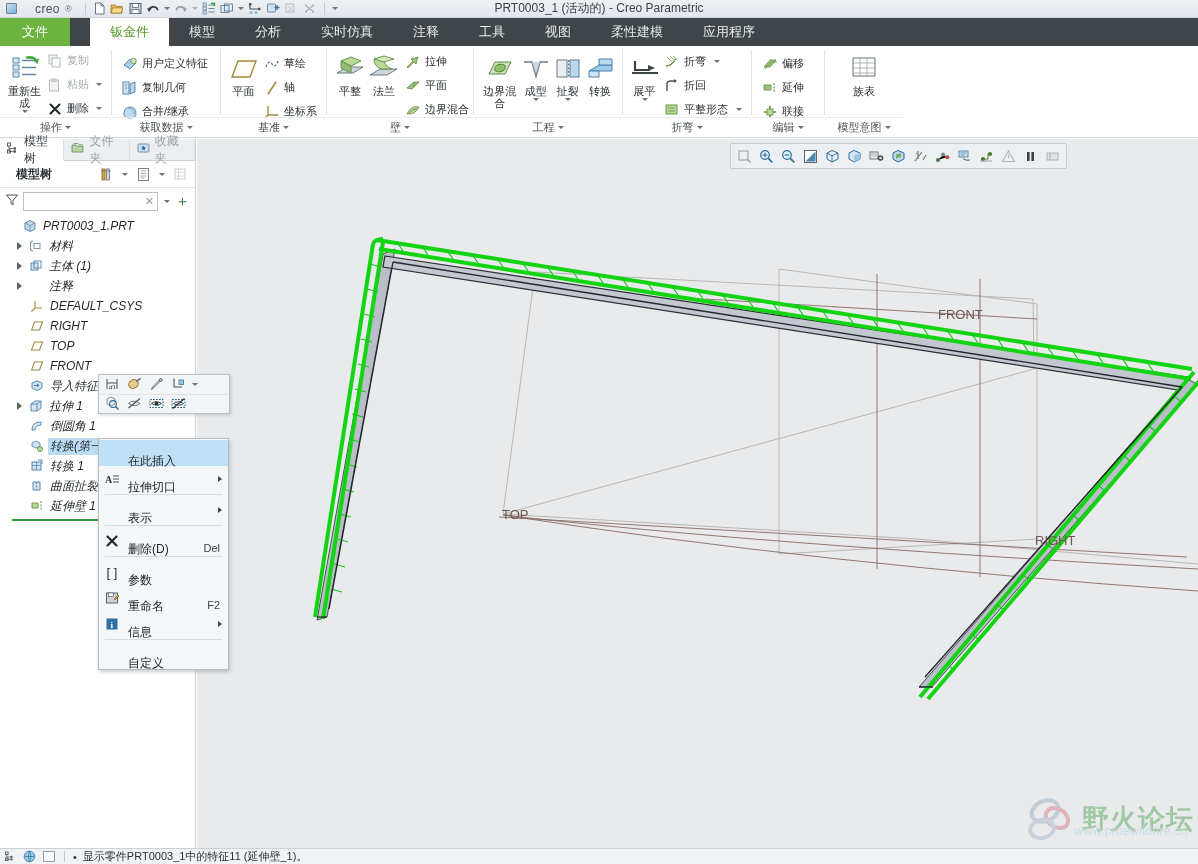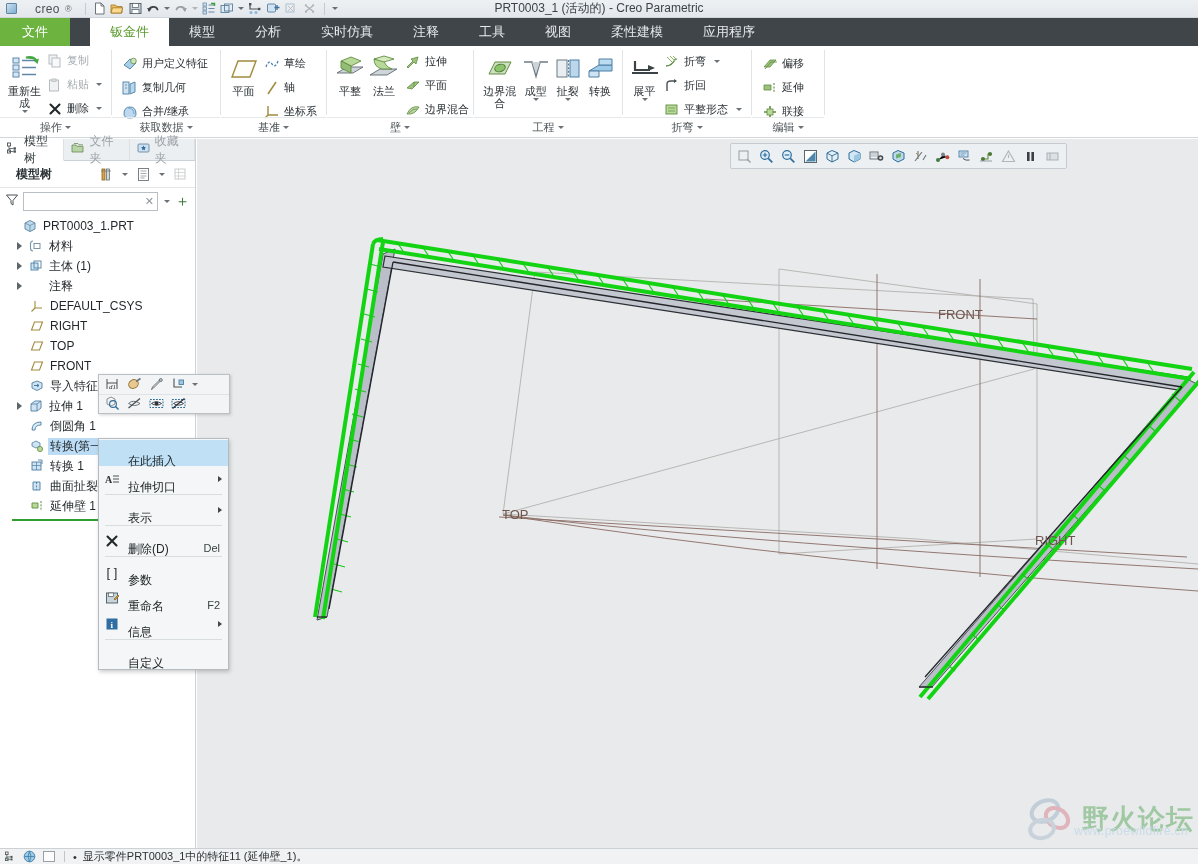--- a/index.html
+++ b/index.html
@@ -121,21 +121,21 @@
     display:flex; align-items:center; height:20px; gap:3px; white-space:nowrap; cursor:default;
   }
   .tnode .arrow {
     width:11px; display:flex; align-items:center; justify-content:center; flex:0 0 11px;
   }
   .tnode .arrow.has::after {
     content:""; border-top:4px solid transparent; border-bottom:4px solid transparent;
     border-left:5px solid #5d6569;
   }
   .tnode .tic { width:16px; height:16px; display:flex; align-items:center; justify-content:center; flex:0 0 16px; }
-  .tnode .tlabel { padding:0 2px; }
+  .tnode .tlabel { padding:0 2px;font-style:italic; }
   .tnode.sel .tlabel { background:#bcdcf5; }
 
   
   .graphics {
     position:absolute; left:197px; top:139px; right:0; bottom:16px;
     background:#e8eaec; overflow:hidden;
   }
   .gfx-toolbar {
     position:absolute; left:533px; top:4px; height:26px;
     background:#edf0f2; border:1px solid #c5cbd0; border-radius:2px;
@@ -629,20 +629,37 @@
           </div>
         </div>
       </div>
       <div class="rgroup-title">
         <span>编辑</span>
         <span class="tri"></span>
       </div>
     </div>
     <div class="rgroup-sep"></div>
 
+    <div class="rgroup" style="width:78px">
+      <div class="rgroup-body" style="justify-content:center">
+        <div class="bigbtn" style="width:56px">
+          <div class="ic">
+            <svg width="32" height="28" viewBox="0 0 32 28">
+              <rect x="5" y="3" width="22" height="18" fill="#fdfdfd" stroke="#6b7479" stroke-width="1"></rect>
+              <path d="M5 8h22M5 13h22M5 18h22M12 3v18M19 3v18" stroke="#9aa3a8" stroke-width=".8"></path>
+            </svg>
+          </div>
+          <div class="lbl">族表</div>
+        </div>
+      </div>
+      <div class="rgroup-title">
+        <span>模型意图</span>
+        <span class="tri"></span>
+      </div>
+    </div>
   </div>
 
   <div class="leftpanel">
     <div class="nav-tabs">
       <div class="nav-tab active">
         <span>
           <svg width="13" height="13" viewBox="0 0 13 13">
               <rect x="0.5" y="1" width="3" height="3" fill="none" stroke="#4a5256" stroke-width=".9"></rect>
               <rect x="0.5" y="8" width="3" height="3" fill="none" stroke="#4a5256" stroke-width=".9"></rect>
               <path d="M2 4 L2 9.5 M2 6.5 L6.5 6.5 M2 9.5 L6.5 9.5" stroke="#4a5256" stroke-width=".8"></path>

